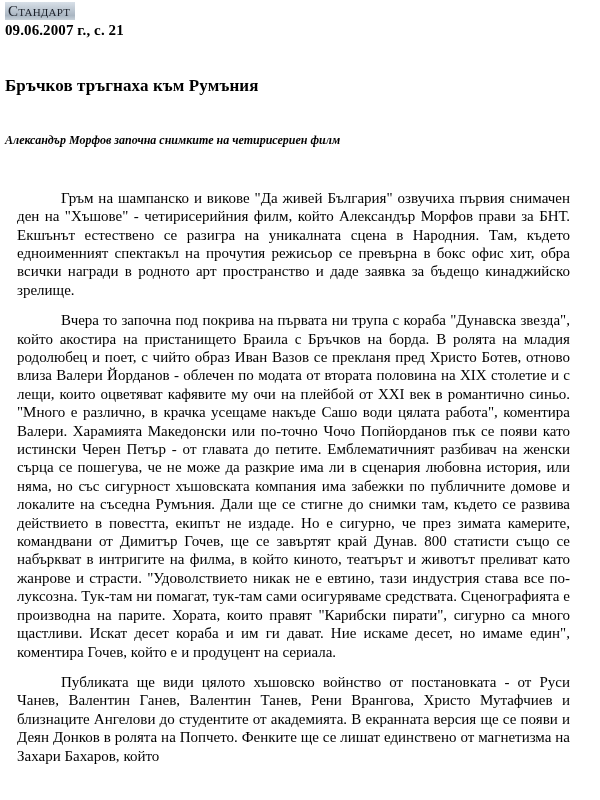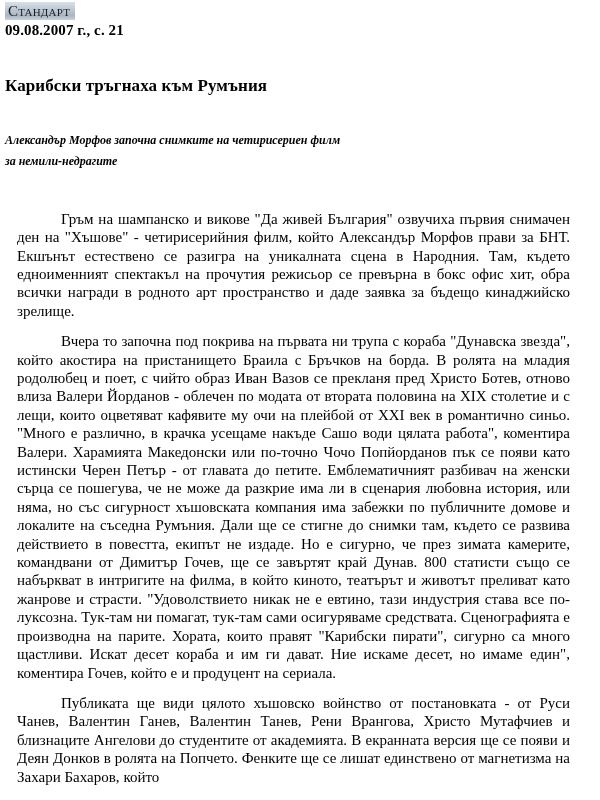--- a/index.html
+++ b/index.html
@@ -81,27 +81,26 @@
 </style>
 </head>
 <body>
 
 <div class="page">
 
   <div class="masthead-wrap">
     <span class="masthead">Стандарт</span>
   </div>
 
-  <div class="issue-line">09.08.2007 г., с. 21</div>
+  <div class="issue-line">09.06.2007 г., с. 21</div>
 
-  <h1 class="headline">Карибски тръгнаха към Румъния</h1>
+  <h1 class="headline">Бръчков тръгнаха към Румъния</h1>
 
   <div class="subhead">
     <span class="sh-line">Александър Морфов започна снимките на четирисериен филм</span>
-    <span class="sh-line">за немили-недрагите</span>
   </div>
 
   <div class="article">
     <p>Гръм на шампанско и викове "Да живей България" озвучиха първия снимачен ден на "Хъшове" - четирисерийния филм, който Александър Морфов прави за БНТ. Екшънът естествено се разигра на уникалната сцена в Народния. Там, където едноименният спектакъл на прочутия режисьор се превърна в бокс офис хит, обра всички награди в родното арт пространство и даде заявка за бъдещо кинаджийско зрелище.</p>
     <p>Вчера то започна под покрива на първата ни трупа с кораба "Дунавска звезда", който акостира на пристанището Браила с Бръчков на борда. В ролята на младия родолюбец и поет, с чийто образ Иван Вазов се прекланя пред Христо Ботев, отново влиза Валери Йорданов - облечен по модата от втората половина на XIX столетие и с лещи, които оцветяват кафявите му очи на плейбой от XXI век в романтично синьо. "Много е различно, в крачка усещаме накъде Сашо води цялата работа", коментира Валери. Харамията Македонски или по-точно Чочо Попйорданов пък се появи като истински Черен Петър - от главата до петите. Емблематичният разбивач на женски сърца се пошегува, че не може да разкрие има ли в сценария любовна история, или няма, но със сигурност хъшовската компания има забежки по публичните домове и локалите на съседна Румъния. Дали ще се стигне до снимки там, където се развива действието в повестта, екипът не издаде. Но е сигурно, че през зимата камерите, командвани от Димитър Гочев, ще се завъртят край Дунав. 800 статисти също се набъркват в интригите на филма, в който киното, театърът и животът преливат като жанрове и страсти. "Удоволствието никак не е евтино, тази индустрия става все по-луксозна. Тук-там ни помагат, тук-там сами осигуряваме средствата. Сценографията е производна на парите. Хората, които правят "Карибски пирати", сигурно са много щастливи. Искат десет кораба и им ги дават. Ние искаме десет, но имаме един", коментира Гочев, който е и продуцент на сериала.</p>
     <p>Публиката ще види цялото хъшовско войнство от постановката - от Руси Чанев, Валентин Ганев, Валентин Танев, Рени Врангова, Христо Мутафчиев и близнаците Ангелови до студентите от академията. В екранната версия ще се появи и Деян Донков в ролята на Попчето. Фенките ще се лишат единствено от магнетизма на Захари Бахаров, който</p>
   </div>
 
 </div>
 

